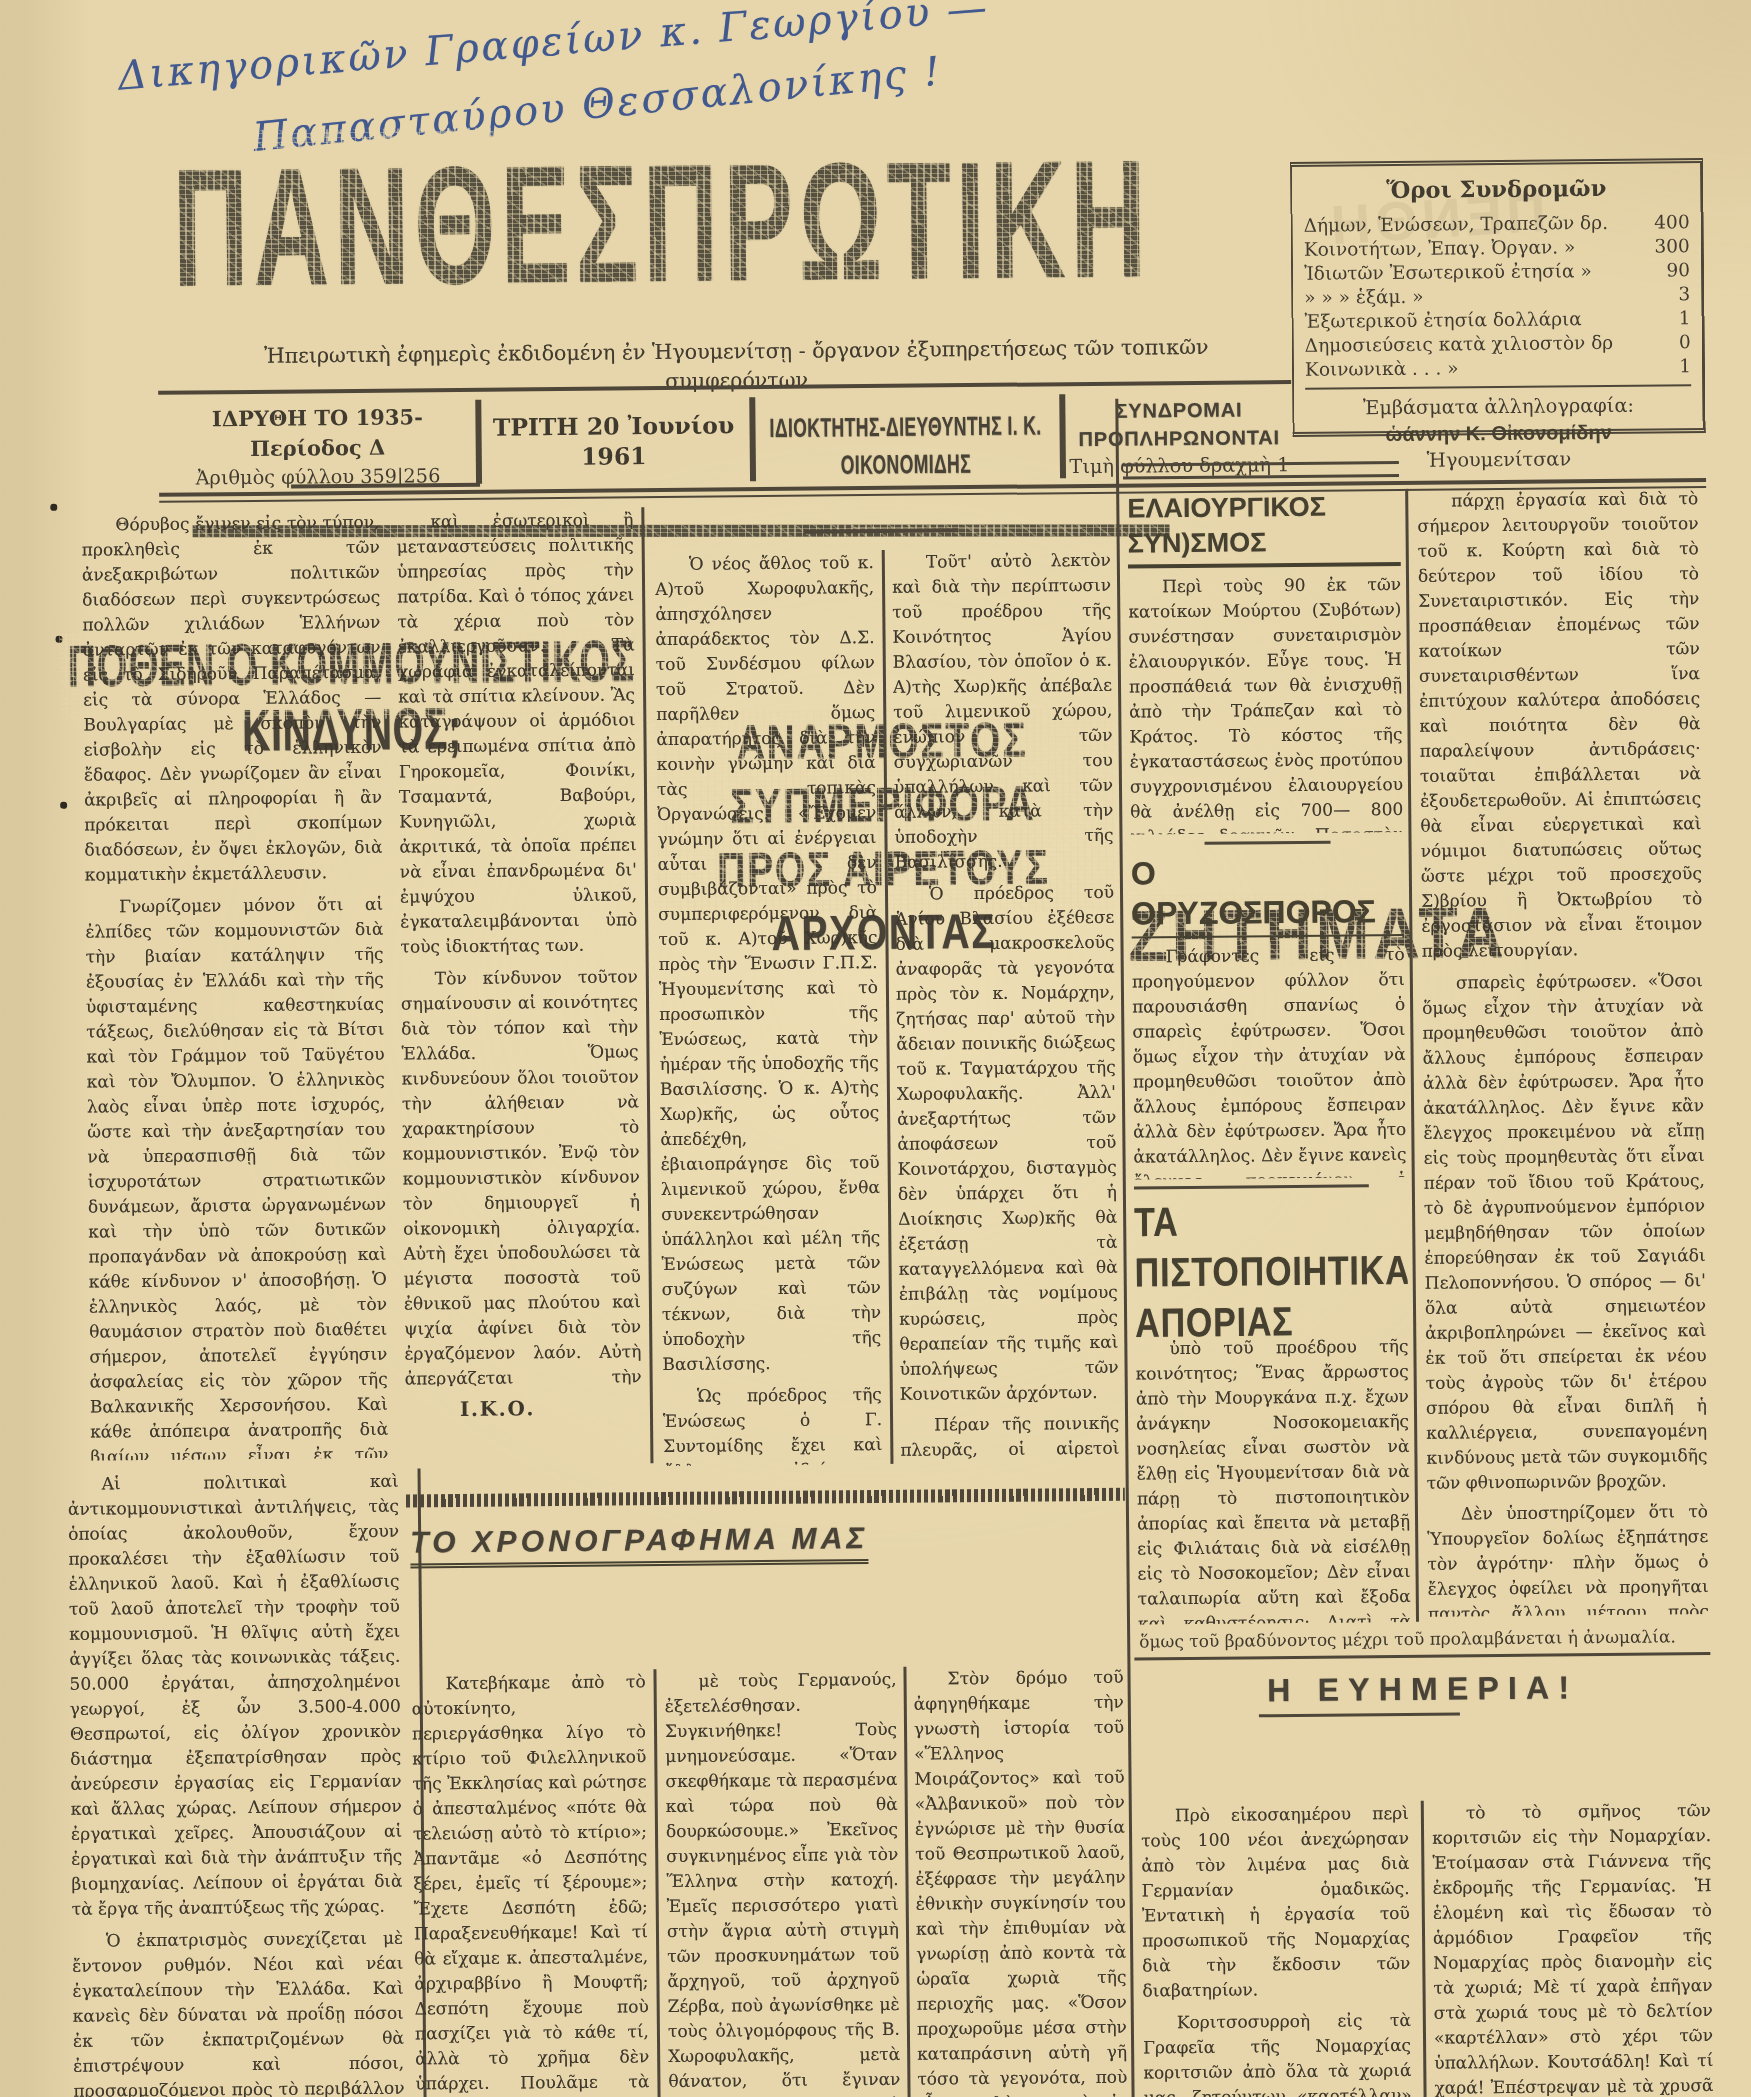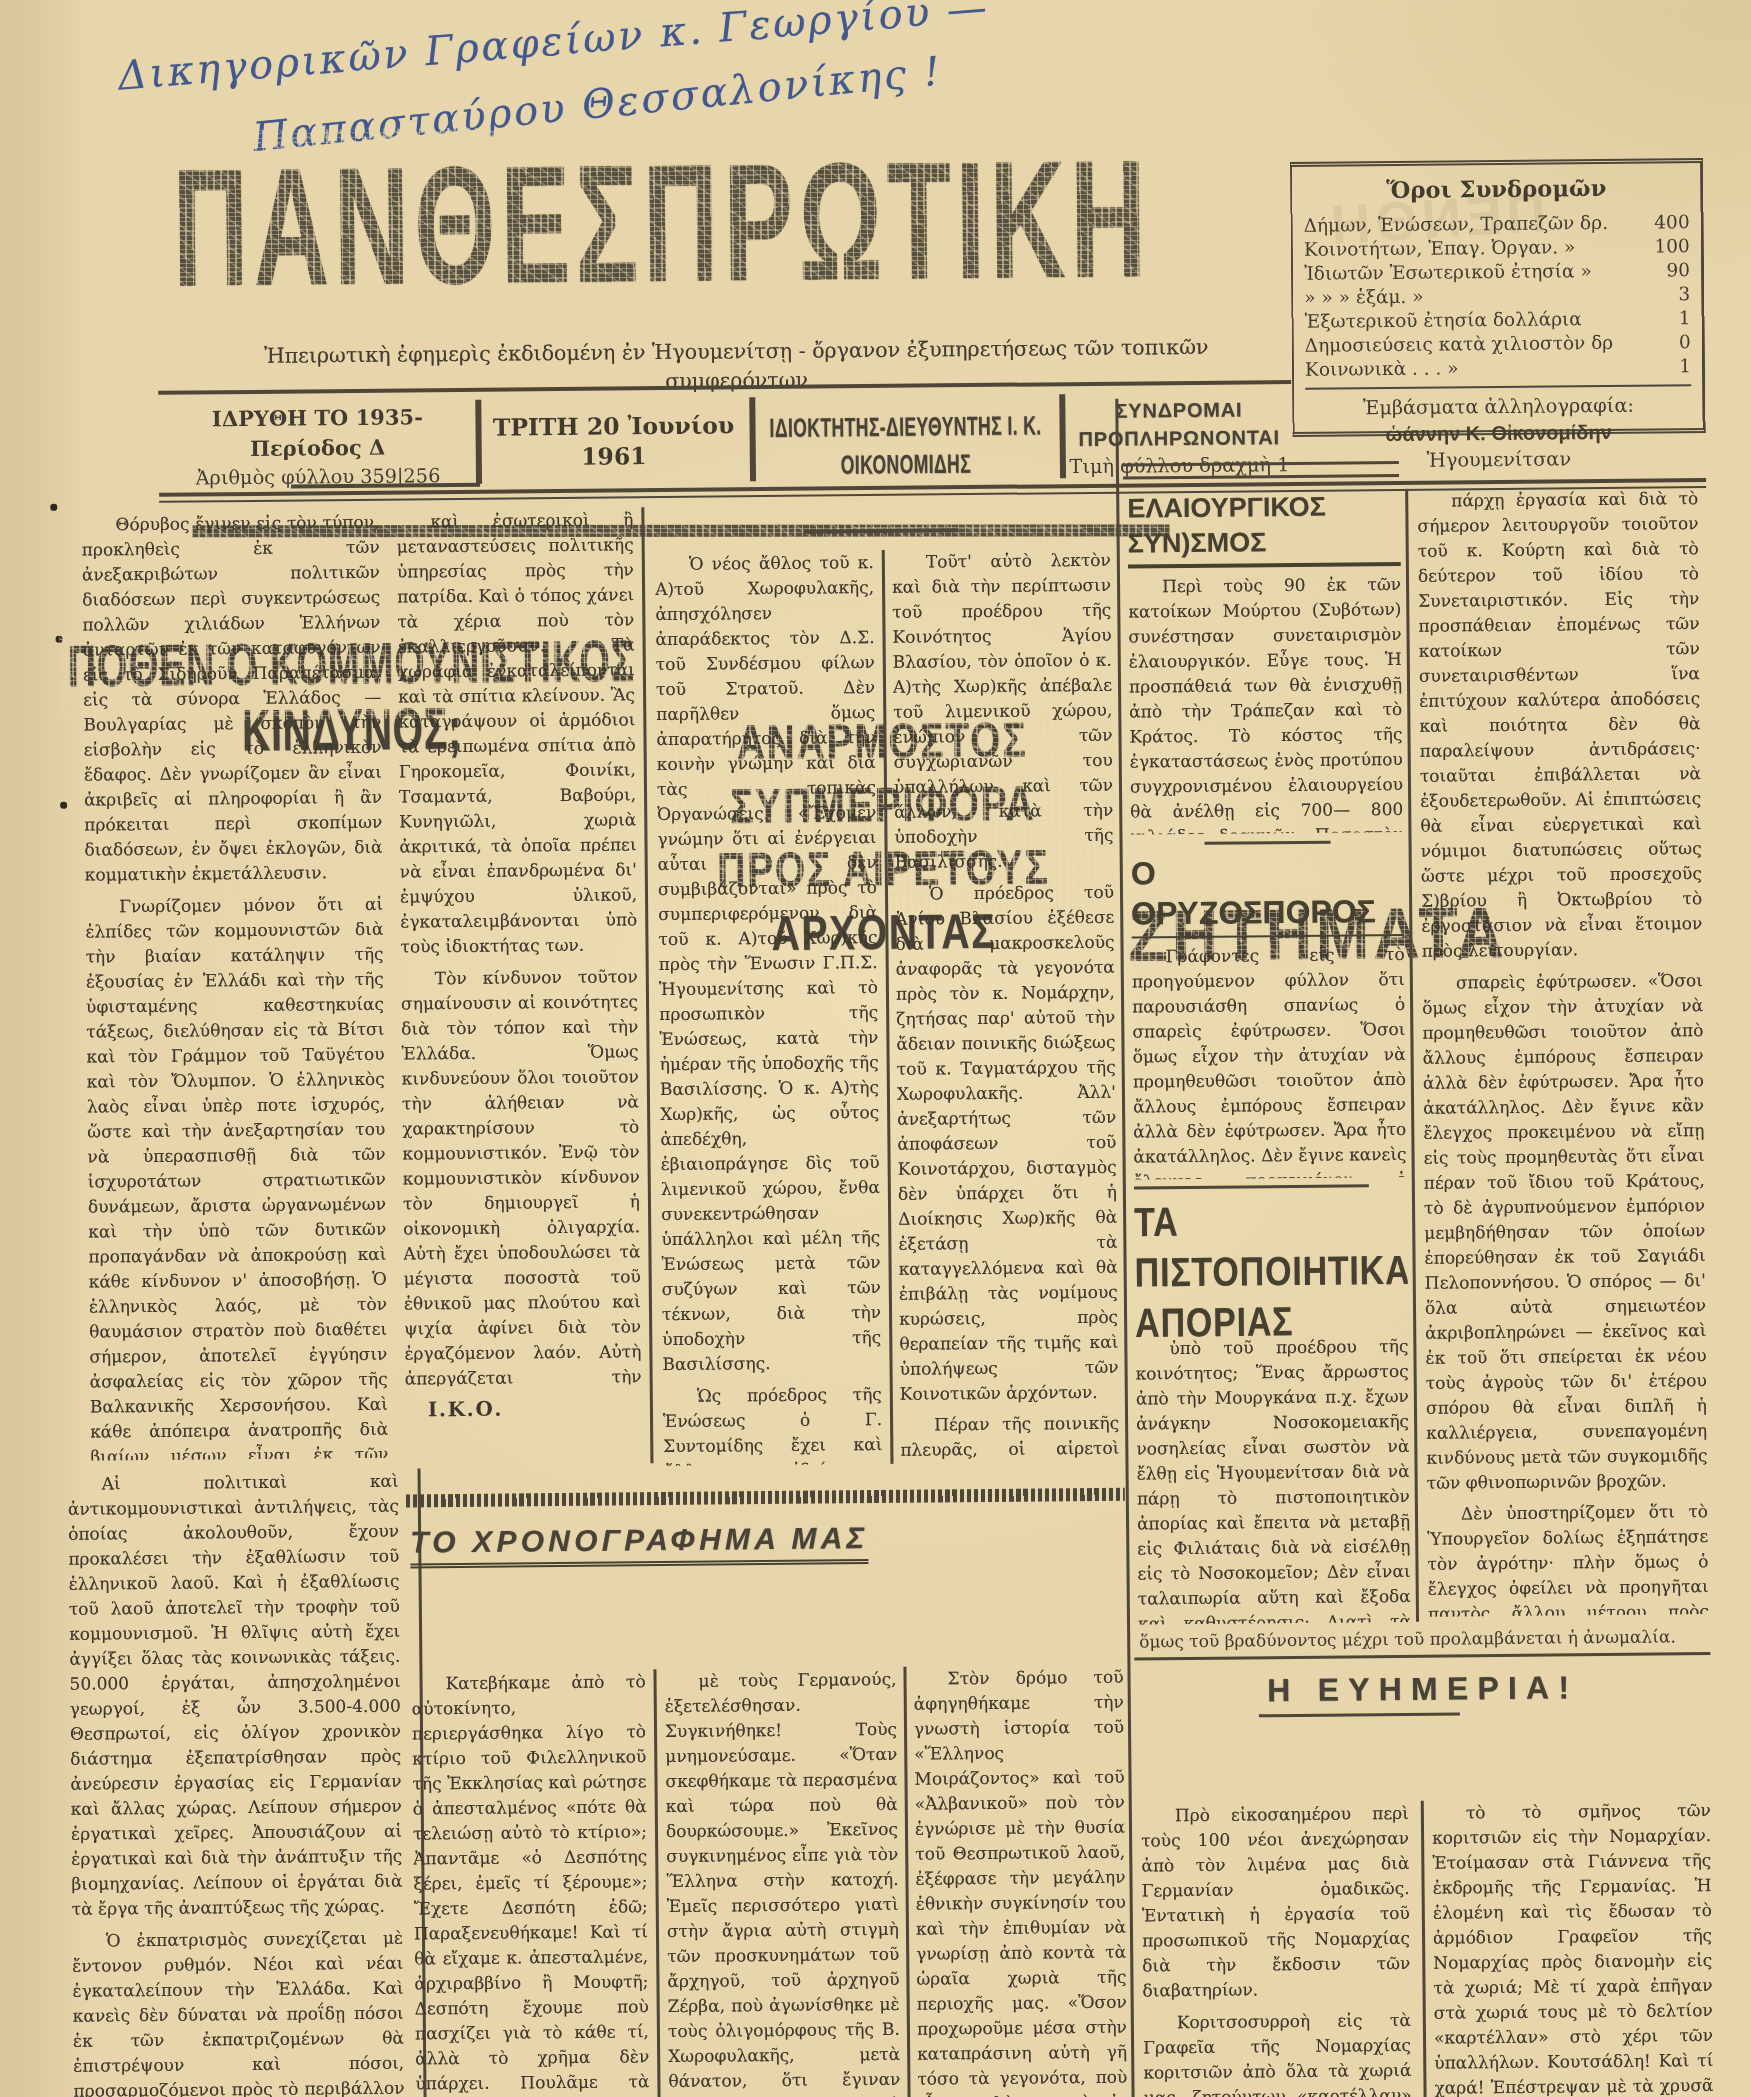--- a/index.html
+++ b/index.html
@@ -97,21 +97,21 @@
 
   <div class="subbox">
     <div class="subtitle-box">Ὅροι Συνδρομῶν</div>
     <div>
         <div class="srow">
           <span class="sk">Δήμων, Ἑνώσεων, Τραπεζῶν δρ.</span>
           <span class="sv">400</span>
         </div>
         <div class="srow">
           <span class="sk">Κοινοτήτων, Ἐπαγ. Ὀργαν.  »</span>
-          <span class="sv">100</span>
+          <span class="sv">300</span>
         </div>
         <div class="srow">
           <span class="sk">Ἰδιωτῶν Ἐσωτερικοῦ ἐτησία  »</span>
           <span class="sv">90</span>
         </div>
         <div class="srow">
           <span class="sk">»    »    »   ἑξάμ.  »</span>
           <span class="sv">3</span>
         </div>
         <div class="srow">
@@ -140,21 +140,21 @@
   <div class="rule" style="left:296px;top:479px;width:189px;height:3.8px"></div>
 
   <div class="col" style="left:86px;top:505px;width:298px;height:948px">
       <p class="para">Θόρυβος ἔγινεν εἰς τὸν τύπον, προκληθεὶς ἐκ τῶν ἀνεξακριβώτων πολιτικῶν διαδόσεων περὶ συγκεντρώσεως πολλῶν χιλιάδων Ἑλλήνων ἀνταρτῶν ἐκ τῶν καταφυγόντων εἰς τὸ Σιδηροῦν Παραπέτασμα, εἰς τὰ σύνορα Ἑλλάδος — Βουλγαρίας μὲ σκοπὸν τὴν εἰσβολὴν εἰς τὸ ἑλληνικὸν ἔδαφος. Δὲν γνωρίζομεν ἂν εἶναι ἀκριβεῖς αἱ πληροφορίαι ἢ ἂν πρόκειται περὶ σκοπίμων διαδόσεων, ἐν ὄψει ἐκλογῶν, διὰ κομματικὴν ἐκμετάλλευσιν.</p>
       <p class="para">Γνωρίζομεν μόνον ὅτι αἱ ἐλπίδες τῶν κομμουνιστῶν διὰ τὴν βιαίαν κατάληψιν τῆς ἐξουσίας ἐν Ἑλλάδι καὶ τὴν τῆς ὑφισταμένης καθεστηκυίας τάξεως, διελύθησαν εἰς τὰ Βίτσι καὶ τὸν Γράμμον τοῦ Ταϋγέτου καὶ τὸν Ὄλυμπον. Ὁ ἑλληνικὸς λαὸς εἶναι ὑπὲρ ποτε ἰσχυρός, ὥστε καὶ τὴν ἀνεξαρτησίαν του νὰ ὑπερασπισθῇ διὰ τῶν ἰσχυροτάτων στρατιωτικῶν δυνάμεων, ἄριστα ὠργανωμένων καὶ τὴν ὑπὸ τῶν δυτικῶν προπαγάνδαν νὰ ἀποκρούσῃ καὶ κάθε κίνδυνον ν' ἀποσοβήσῃ. Ὁ ἑλληνικὸς λαός, μὲ τὸν θαυμάσιον στρατὸν ποὺ διαθέτει σήμερον, ἀποτελεῖ ἐγγύησιν ἀσφαλείας εἰς τὸν χῶρον τῆς Βαλκανικῆς Χερσονήσου. Καὶ κάθε ἀπόπειρα ἀνατροπῆς διὰ βιαίων μέσων εἶναι ἐκ τῶν προτέρων καταδικασμένη εἰς ἀποτυχίαν.</p>
     </div>
   <div class="col" style="left:401px;top:505px;width:237px;height:877px">
       <p class="para">καὶ ἐσωτερικοὶ ἢ μεταναστεύσεις πολιτικῆς ὑπηρεσίας πρὸς τὴν πατρίδα. Καὶ ὁ τόπος χάνει τὰ χέρια ποὺ τὸν ἐκαλλιεργοῦσαν. Τὰ χωράφια ἐγκαταλείπονται καὶ τὰ σπίτια κλείνουν. Ἂς καταγράψουν οἱ ἁρμόδιοι τὰ ἐρειπωμένα σπίτια ἀπὸ Γηροκομεῖα, Φοινίκι, Τσαμαντά, Βαβούρι, Κυνηγιῶλι, χωριὰ ἀκριτικά, τὰ ὁποῖα πρέπει νὰ εἶναι ἐπανδρωμένα δι' ἐμψύχου ὑλικοῦ, ἐγκαταλειμβάνονται ὑπὸ τοὺς ἰδιοκτήτας των.</p>
       <p class="para">Τὸν κίνδυνον τοῦτον σημαίνουσιν αἱ κοινότητες διὰ τὸν τόπον καὶ τὴν Ἑλλάδα. Ὅμως κινδυνεύουν ὅλοι τοιοῦτον τὴν ἀλήθειαν νὰ χαρακτηρίσουν τὸ κομμουνιστικόν. Ἐνῷ τὸν κομμουνιστικὸν κίνδυνον τὸν δημιουργεῖ ἡ οἰκονομικὴ ὀλιγαρχία. Αὐτὴ ἔχει ὑποδουλώσει τὰ μέγιστα ποσοστὰ τοῦ ἐθνικοῦ μας πλούτου καὶ ψιχία ἀφίνει διὰ τὸν ἐργαζόμενον λαόν. Αὐτὴ ἀπεργάζεται τὴν συσπείρωσιν τῆς χώρας εἰς τὸ καθεστὼς τῆς ἐξαθλιώσεως καὶ προκαλεῖ τὴν δι' ὀλιγαρχικῶν τοῦ λαοῦ καταδυνάστευσιν. Αὐτὴ λαμβάνει μὲ χαμηλὸν τόκον τὰ ἑκατομμύρια τῶν καταθέσεων τοῦ λαοῦ καὶ τὰ χορηγεῖ, ὡς κεφάλαια, μὲ ὑψηλοὺς τόκους, εἰς τοὺς ἀποτελοῦντας αὐτήν.</p>
     </div>
-  <div class="abs sig" style="left:424px;top:1395px">Ι.Κ.Ο.</div>
+  <div class="abs sig" style="left:456px;top:1395px">Ι.Κ.Ο.</div>
   <div class="col" style="left:63px;top:1464px;width:331px;height:990px">
       <p class="para">Αἱ πολιτικαὶ καὶ ἀντικομμουνιστικαὶ ἀντιλήψεις, τὰς ὁποίας ἀκολουθοῦν, ἔχουν προκαλέσει τὴν ἐξαθλίωσιν τοῦ ἑλληνικοῦ λαοῦ. Καὶ ἡ ἐξαθλίωσις τοῦ λαοῦ ἀποτελεῖ τὴν τροφὴν τοῦ κομμουνισμοῦ. Ἡ θλῖψις αὐτὴ ἔχει ἀγγίξει ὅλας τὰς κοινωνικὰς τάξεις. 50.000 ἐργάται, ἀπησχολημένοι γεωργοί, ἐξ ὧν 3.500-4.000 Θεσπρωτοί, εἰς ὀλίγον χρονικὸν διάστημα ἐξεπατρίσθησαν πρὸς ἀνεύρεσιν ἐργασίας εἰς Γερμανίαν καὶ ἄλλας χώρας. Λείπουν σήμερον ἐργατικαὶ χεῖρες. Ἀπουσιάζουν αἱ ἐργατικαὶ καὶ διὰ τὴν ἀνάπτυξιν τῆς βιομηχανίας. Λείπουν οἱ ἐργάται διὰ τὰ ἔργα τῆς ἀναπτύξεως τῆς χώρας.</p>
       <p class="para">Ὁ ἐκπατρισμὸς συνεχίζεται μὲ ἔντονον ρυθμόν. Νέοι καὶ νέαι ἐγκαταλείπουν τὴν Ἑλλάδα. Καὶ κανεὶς δὲν δύναται νὰ προΐδῃ πόσοι ἐκ τῶν ἐκπατριζομένων θὰ ἐπιστρέψουν καὶ πόσοι, προσαρμοζόμενοι πρὸς τὸ περιβάλλον τῶν ξένων χωρῶν, θὰ παραμείνουν ὁριστικῶς ἐκεῖ, χαμένοι διὰ τὴν Ἑλλάδα, δίχως νὰ ἀντικρύσουν ἐκ νέου τὴν πατρίδα των καὶ κακομοιριά.</p>
     </div>
 
   <div class="vrule" style="left:646px;top:505px;height:956px"></div>
 
   <div class="abs center distress" style="left:654px;top:408px;width:461px">
     <div class="hl" style="font-size:39px;line-height:51px;transform:scaleY(1.25);transform-origin:center top;letter-spacing:1.7px">
       <div>ΑΝΑΡΜΟΣΤΟΣ ΣΥΠΜΕΡΙΦΟΡΑ</div>

